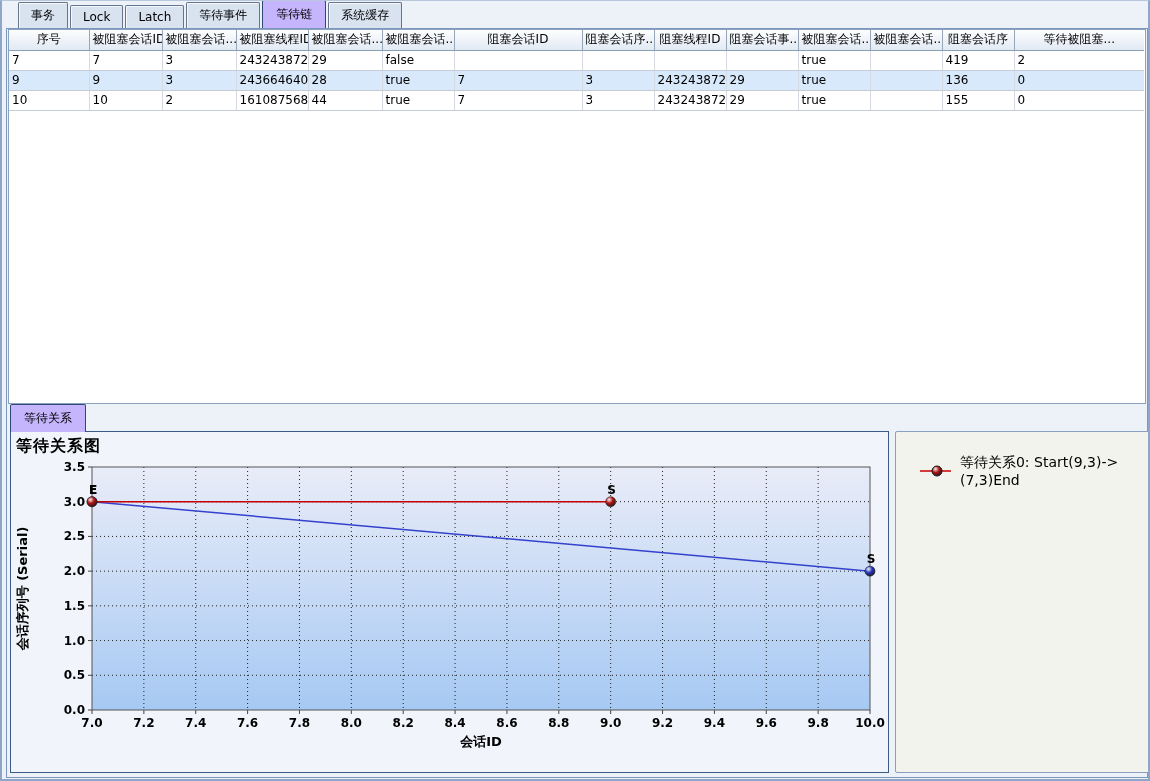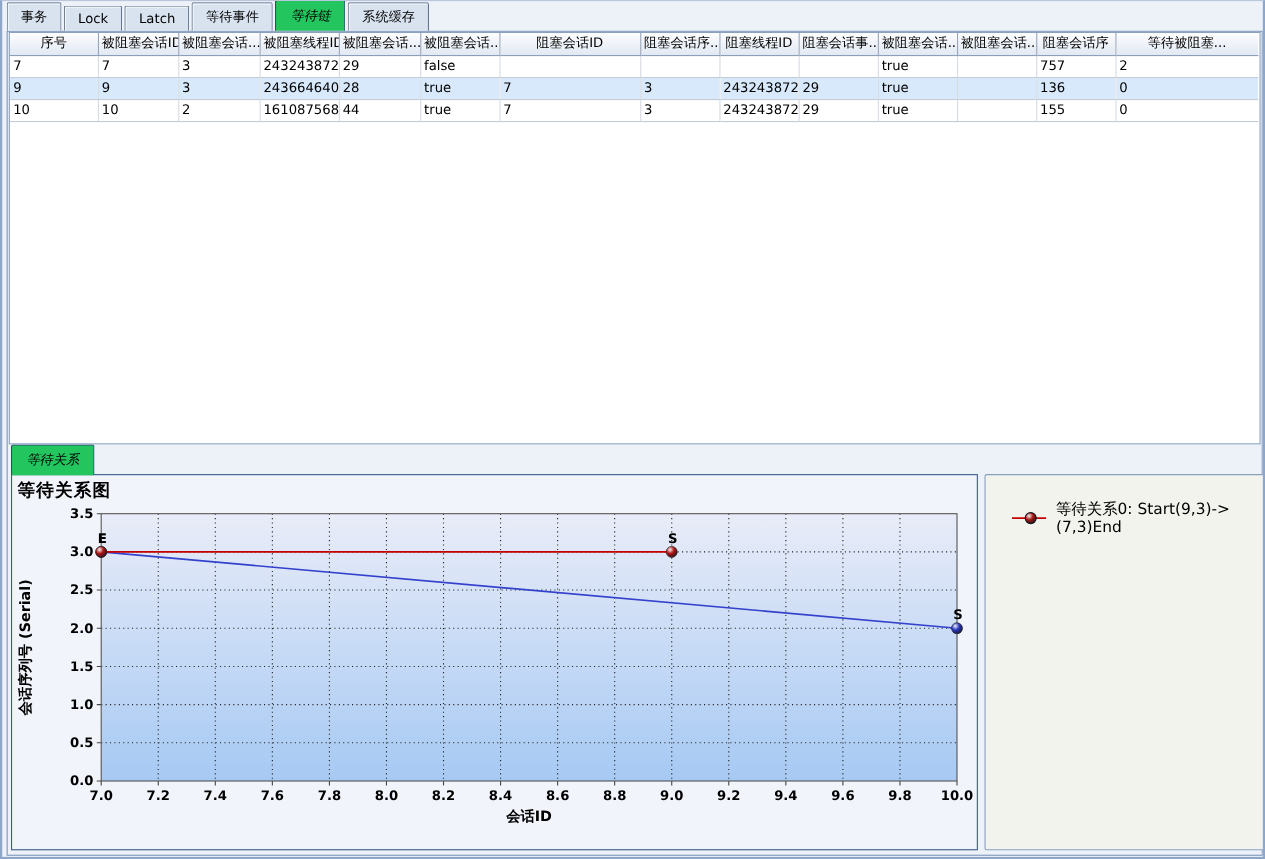--- a/index.html
+++ b/index.html
@@ -8,27 +8,27 @@
     font-family:"DejaVu Sans","Liberation Sans",sans-serif;
     background:#edf1f8;
     border:2px solid #8ea7c8;
     border-top:1px solid #b9c7dd;
     position:relative;
     overflow:hidden;
     font-size:12px;
     color:#000;
   }
   
-  .tabbar { position:absolute; left:4px; top:2px; height:25px; display:flex; align-items:flex-end; z-index:5; }
+  .tabbar { position:absolute; left:16px; top:2px; height:25px; display:flex; align-items:flex-end; z-index:5; }
   .tab {
     font-size:12px; background:#d9e3f0; border:1px solid #64758c; border-bottom:none;
     padding:4px 12px 4px; margin-right:2px; border-radius:2px 2px 0 0;
     box-shadow:inset 1px 1px 0 #f4f8fc; cursor:default; white-space:nowrap;
   }
-  .tab.selected { background:#22c55e; border-color:#2c4a74; padding:5px 13px 5px; box-shadow:none;font-style:italic; }
+  .tab.selected { background:#c4b5fd; border-color:#2c4a74; padding:5px 13px 5px; box-shadow:none; }
   
   .content { position:absolute; left:4px; top:27px; width:1142px; height:750px; border:1px solid #7d96bb; background:#edf1f8; }
   
   .table-panel { position:absolute; left:1px; top:0; width:1138px; height:375px; border:1px solid #8aa2c0; background:#ffffff; overflow:hidden; }
   table.grid { border-collapse:collapse; table-layout:fixed; width:1135px; font-size:12px; }
   table.grid th {
     height:20px; font-weight:normal; text-align:center; padding:0 3px;
     background:linear-gradient(#fdfdfe,#e1e9f4);
     border-left:1px solid #98a6b9; border-bottom:1px solid #8d9fb6;
     overflow:hidden; white-space:nowrap;
@@ -110,21 +110,21 @@
             <td>3</td>
             <td>243243872</td>
             <td>29</td>
             <td>false</td>
             <td></td>
             <td></td>
             <td></td>
             <td></td>
             <td>true</td>
             <td></td>
-            <td>757</td>
+            <td>419</td>
             <td>2</td>
           </tr>
           <tr class="selected">
             <td>9</td>
             <td>9</td>
             <td>3</td>
             <td>243664640</td>
             <td>28</td>
             <td>true</td>
             <td>7</td>

